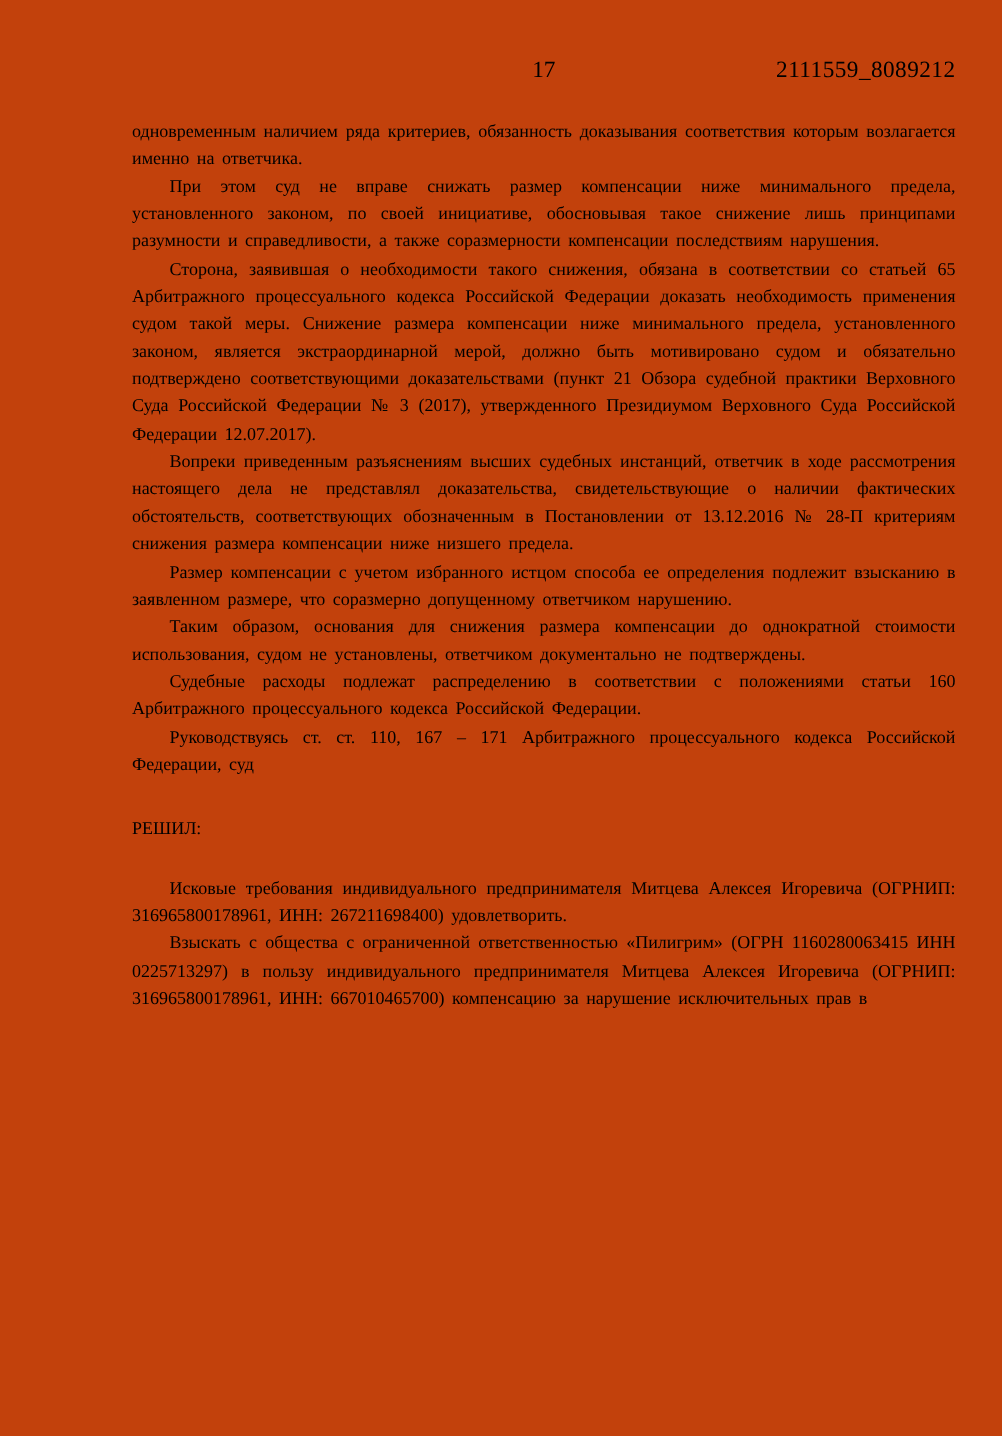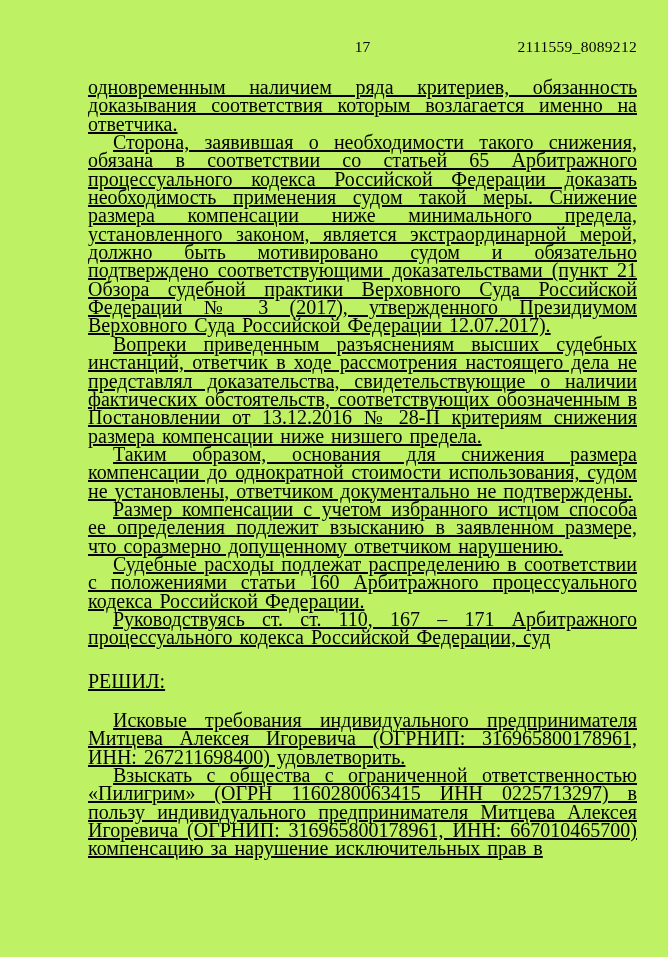--- a/index.html
+++ b/index.html
@@ -4,21 +4,21 @@
 <style>
   html, body {
     margin: 0;
     padding: 0;
     background: #ffffff;
   }
   .page {
     position: relative;
     width: 668px;
     height: 957px;
-    background: #bef264;
+    background: #c2410c;
     color: #000000;
     font-family: "Liberation Serif", "DejaVu Serif", serif;
     overflow: hidden;
   }
   .header {
     position: absolute;
     top: 38px;
     left: 88px;
     width: 549px;
     height: 18px;
@@ -35,25 +35,24 @@
     position: absolute;
     right: 0;
     top: 0;
     letter-spacing: 0.3px;
   }
   .content {
     position: absolute;
     top: 78px;
     left: 88px;
     width: 549px;
-    font-size: 20px;
+    font-size: 12px;
     line-height: 18.35px;
     text-align: justify;
     word-spacing: 2px;
-    text-decoration: underline;
   }
   .content p {
     margin: 0;
     padding: 0;
   }
   .content p.ind {
     text-indent: 25px;
   }
   .content p.cont {
     text-indent: 0;
@@ -71,24 +70,25 @@
 
 <div class="page">
 
   <div class="header">
     <span class="page-number">17</span>
     <span class="doc-id">2111559_8089212</span>
   </div>
 
   <div class="content">
     <p class="cont">одновременным наличием ряда критериев, обязанность доказывания соответствия которым возлагается именно на ответчика.</p>
+    <p class="ind">При этом суд не вправе снижать размер компенсации ниже минимального предела, установленного законом, по своей инициативе, обосновывая такое снижение лишь принципами разумности и справедливости, а также соразмерности компенсации последствиям нарушения.</p>
     <p class="ind">Сторона, заявившая о необходимости такого снижения, обязана в соответствии со статьей 65 Арбитражного процессуального кодекса Российской Федерации доказать необходимость применения судом такой меры. Снижение размера компенсации ниже минимального предела, установленного законом, является экстраординарной мерой, должно быть мотивировано судом и обязательно подтверждено соответствующими доказательствами (пункт 21 Обзора судебной практики Верховного Суда Российской Федерации № 3 (2017), утвержденного Президиумом Верховного Суда Российской Федерации 12.07.2017).</p>
     <p class="ind">Вопреки приведенным разъяснениям высших судебных инстанций, ответчик в ходе рассмотрения настоящего дела не представлял доказательства, свидетельствующие о наличии фактических обстоятельств, соответствующих обозначенным в Постановлении от 13.12.2016 № 28-П критериям снижения размера компенсации ниже низшего предела.</p>
+    <p class="ind">Размер компенсации с учетом избранного истцом способа ее определения подлежит взысканию в заявленном размере, что соразмерно допущенному ответчиком нарушению.</p>
     <p class="ind">Таким образом, основания для снижения размера компенсации до однократной стоимости использования, судом не установлены, ответчиком документально не подтверждены.</p>
-    <p class="ind">Размер компенсации с учетом избранного истцом способа ее определения подлежит взысканию в заявленном размере, что соразмерно допущенному ответчиком нарушению.</p>
     <p class="ind">Судебные расходы подлежат распределению в соответствии с положениями статьи 160 Арбитражного процессуального кодекса Российской Федерации.</p>
     <p class="ind">Руководствуясь ст. ст. 110, 167 – 171 Арбитражного процессуального кодекса Российской Федерации, суд</p>
     <p class="heading">РЕШИЛ:</p>
     <p class="ind">Исковые требования индивидуального предпринимателя Митцева Алексея Игоревича (ОГРНИП: 316965800178961, ИНН: 267211698400) удовлетворить.</p>
     <p class="ind">Взыскать с общества с ограниченной ответственностью «Пилигрим» (ОГРН 1160280063415 ИНН 0225713297) в пользу индивидуального предпринимателя Митцева Алексея Игоревича (ОГРНИП: 316965800178961, ИНН: 667010465700) компенсацию за нарушение исключительных прав в</p>
   </div>
 
 </div>
 
 </body></html>

